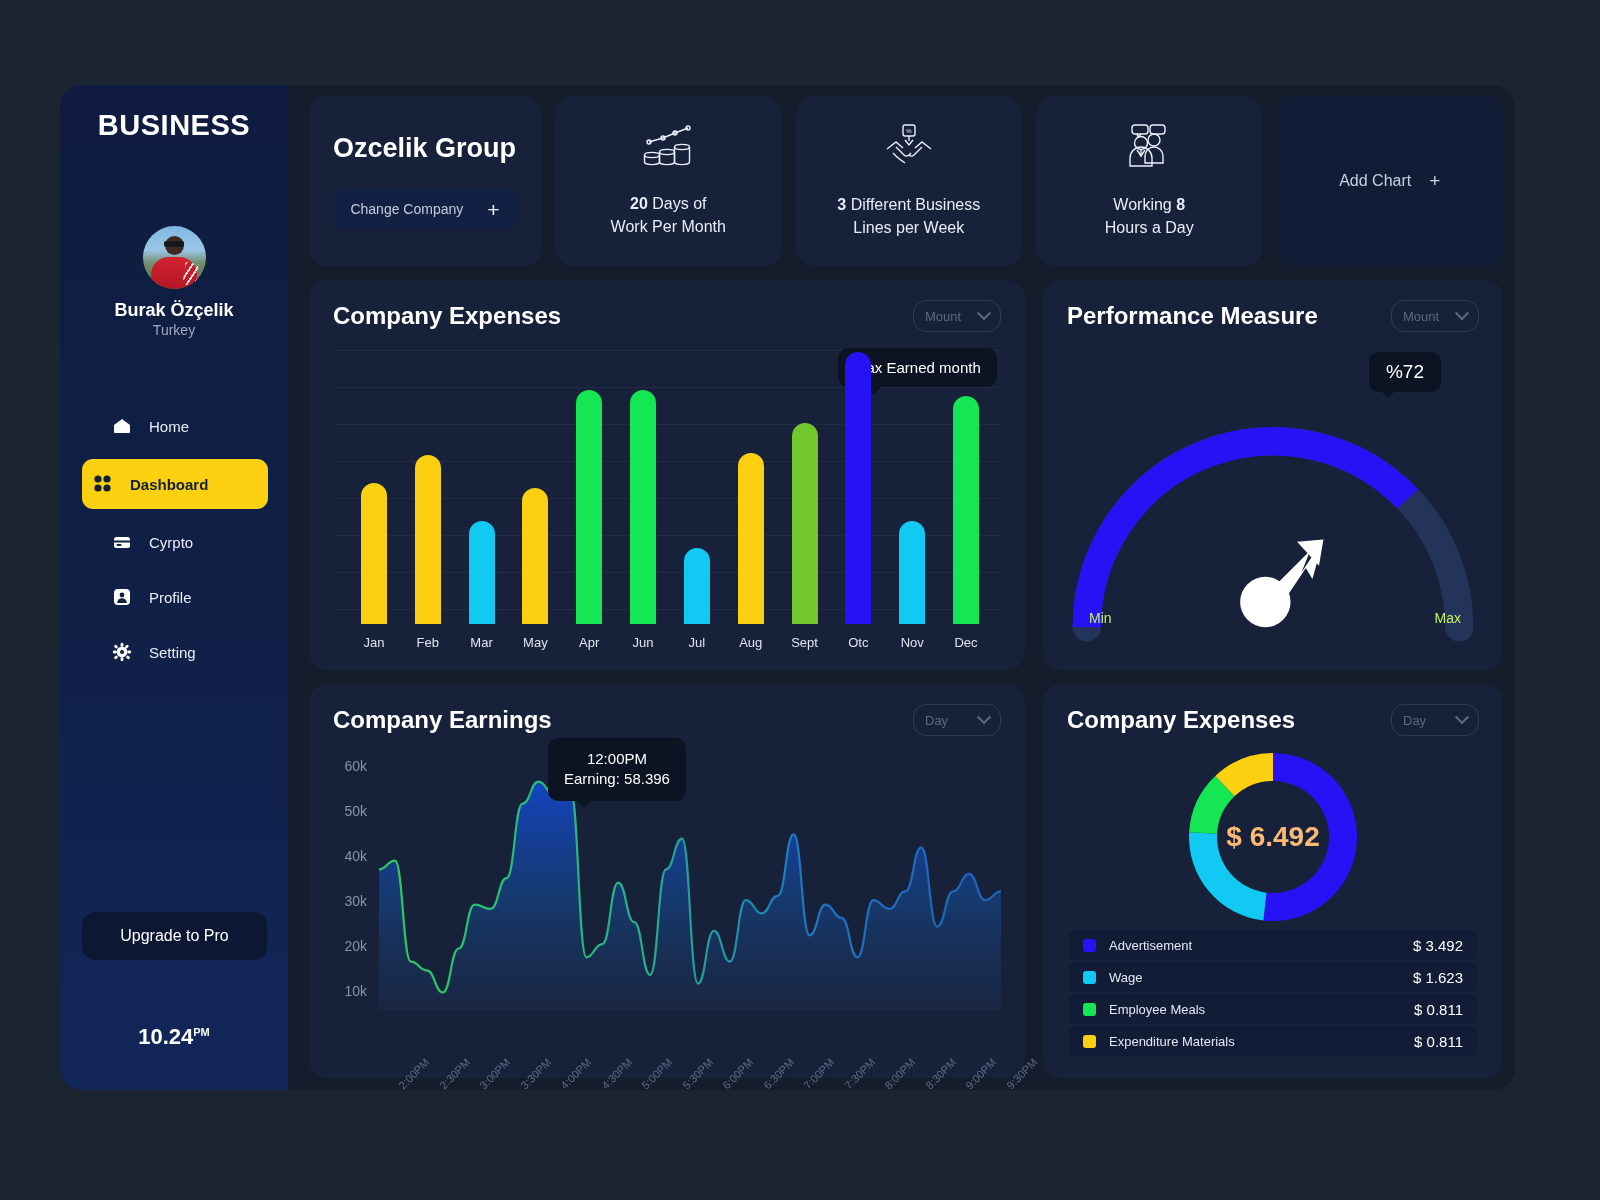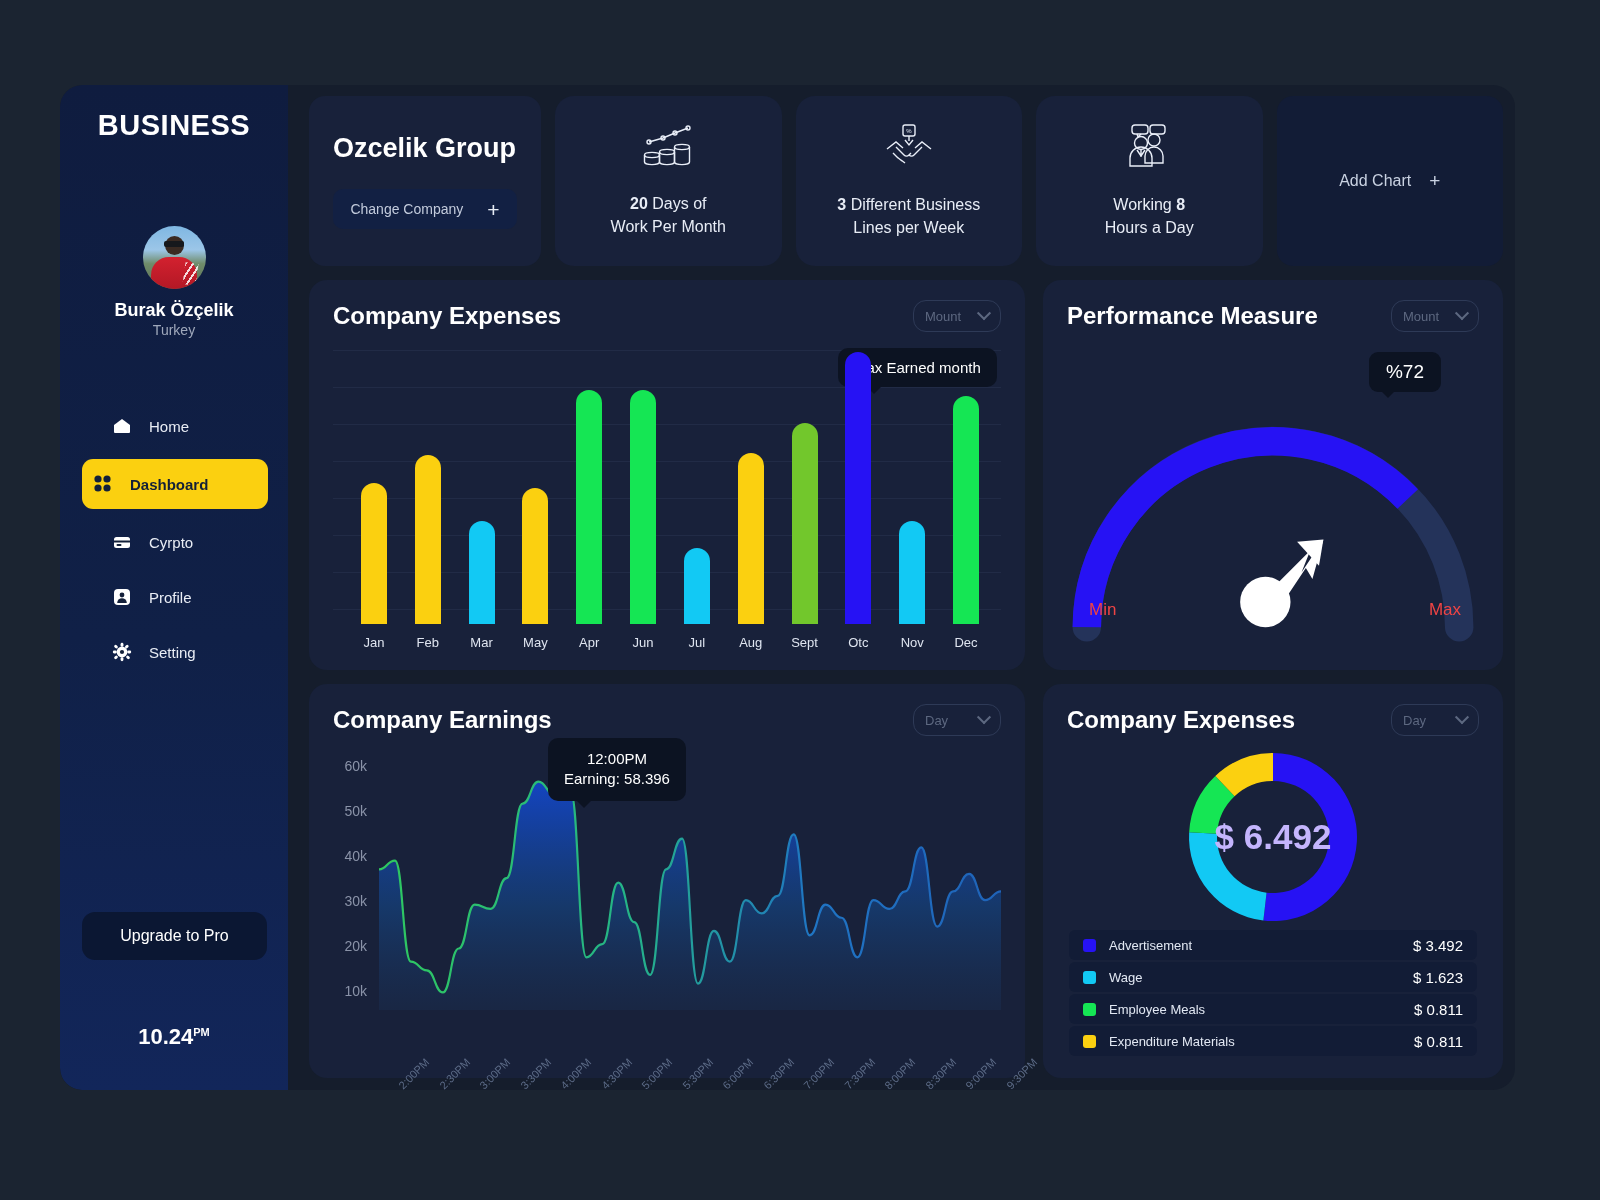--- a/index.html
+++ b/index.html
@@ -122,35 +122,35 @@
   .blabel { position:absolute; bottom:-26px; color:#dfe5f0; font-size:13px; }
   .tip {
     position:absolute; background:#0c1322; color:#fff; border-radius:10px;
     padding:11px 16px; font-size:15px; white-space:nowrap;
   }
   .tip::after { content:""; position:absolute; bottom:-7px; left:28px;
     border-left:8px solid transparent; border-right:8px solid transparent; border-top:8px solid #0c1322; }
 
   
   .gauge { position:absolute; left:0; right:0; top:64px; bottom:10px; }
-  .gmin, .gmax { position:absolute; bottom:40px; color:#ef4444; font-size:17px; }
+  .gmin, .gmax { position:absolute; bottom:34px; color:#bef264; font-size:14px; }
   .gmin { left:46px; } .gmax { right:42px; }
   .gtip { position:absolute; background:#0c1322; color:#fff; border-radius:9px;
           padding:9px 17px; font-size:19px; font-weight:500; }
   .gtip::after { content:""; position:absolute; bottom:-6px; left:12px;
     border-left:7px solid transparent; border-right:7px solid transparent; border-top:7px solid #0c1322; }
 
   
   .area-wrap { position:absolute; left:24px; right:24px; top:62px; bottom:8px; }
   .ylab { position:absolute; color:#8a93a8; font-size:14px; right:0; }
   .xlab { position:absolute; color:#5c6b87; font-size:11px; transform: rotate(-45deg); transform-origin: right top; white-space:nowrap; }
 
   
   .donut-wrap { position:absolute; left:0; right:0; top:58px; height:190px; display:flex; align-items:center; justify-content:center;}
-  .dcenter { position:absolute; color:#c4b5fd; font-size:35px; font-weight:700; }
+  .dcenter { position:absolute; color:#fdba74; font-size:28px; font-weight:700; }
   .legend { position:absolute; left:26px; right:26px; bottom:20px; }
   .lrow { height:30px; background:#121c36; border-radius:6px; margin-bottom:2px;
           display:flex; align-items:center; padding:0 14px; }
   .swatch { width:13px; height:13px; border-radius:3px; margin-right:13px; flex:0 0 13px;}
   .lname { color:#e2e8f3; font-size:13px; flex:1; }
   .lval  { color:#fff; font-size:15px; }
 </style>
 </head>
 <body>
 

